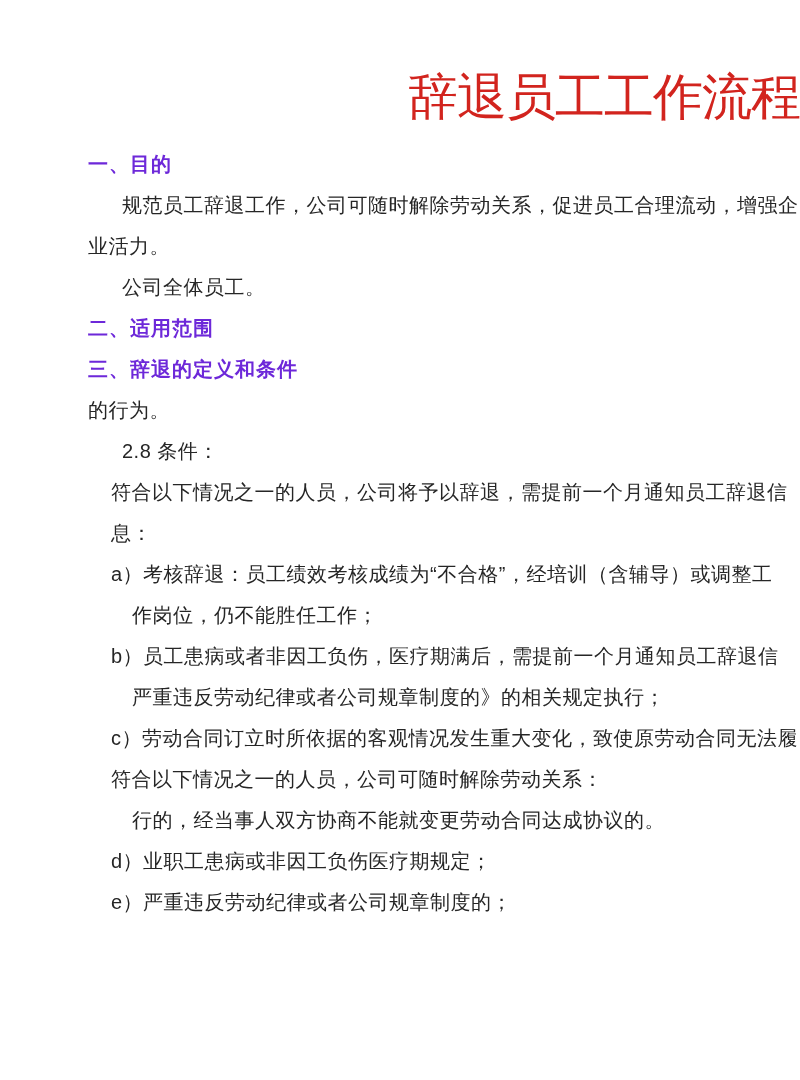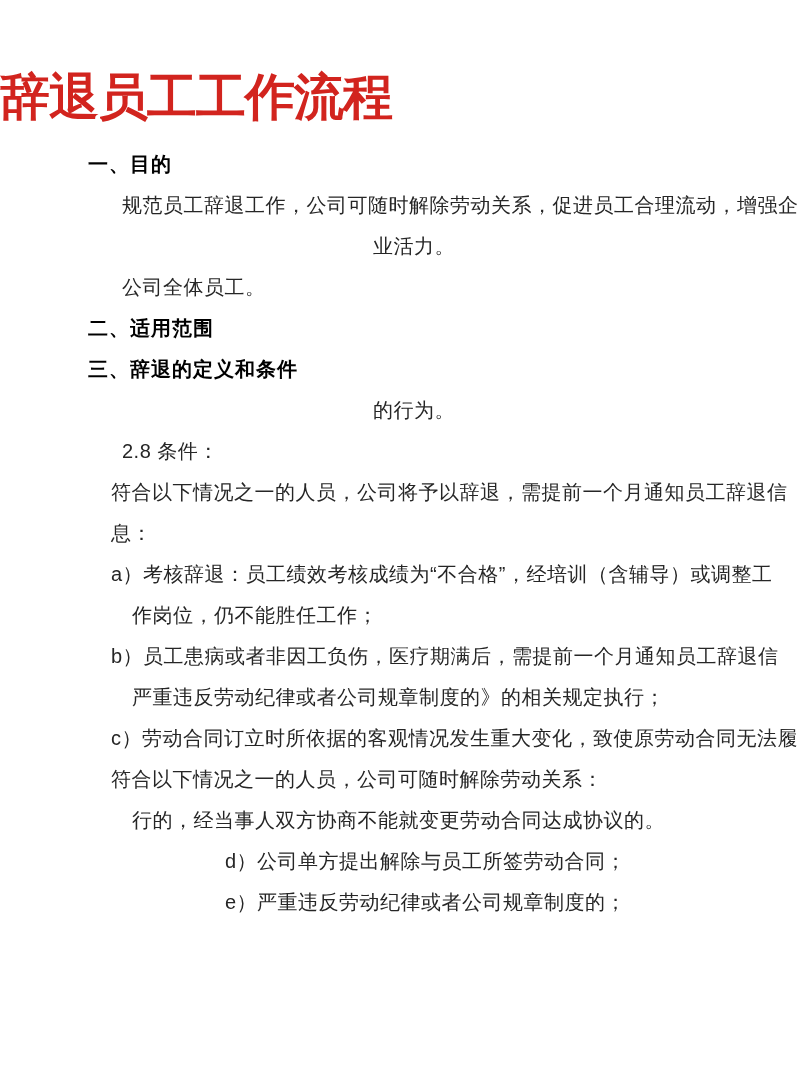--- a/index.html
+++ b/index.html
@@ -15,48 +15,48 @@
     color: #262626;
   }
   .doc {
     position: relative;
     width: 800px;
     height: 1080px;
     background: #ffffff;
   }
   .title {
     margin: 68px 0 0 0;
-    text-align: left;
+    text-align: right;
     font-size: 50px;
     line-height: 58px;
-    font-weight: bold;
+    font-weight: normal;
     letter-spacing: -1px;
     color: #d2241e;
     white-space: nowrap;
   }
   .lines {
     margin-top: 18px;
     padding-left: 88px;
     padding-right: 60px;
   }
   .line {
     font-size: 20px;
     line-height: 41px;
     white-space: nowrap;
     letter-spacing: 0.5px;
   }
   .t-h {
     font-weight: bold;
-    color: #000000;
+    color: #6d28d9;
     letter-spacing: 1px;
   }
   .t-p  { padding-left: 34px; }
-  .t-m  { padding-left: 0; text-align: center; }
+  .t-m  { padding-left: 0; }
   .t-q  { padding-left: 23px; }
-  .t-li { padding-left: 23px; text-align: center; }
+  .t-li { padding-left: 23px; }
   .t-lc { padding-left: 44px; }
 </style>
 </head>
 <body>
 
 <div class="doc">
 
   <div class="title">辞退员工工作流程</div>
 
   <div class="lines">
@@ -71,17 +71,17 @@
     <div class="line t-p">2.8 条件：</div>
     <div class="line t-q">符合以下情况之一的人员，公司将予以辞退，需提前一个月通知员工辞退信</div>
     <div class="line t-q">息：</div>
     <div class="line t-li">a）考核辞退：员工绩效考核成绩为“不合格”，经培训（含辅导）或调整工</div>
     <div class="line t-lc">作岗位，仍不能胜任工作；</div>
     <div class="line t-li">b）员工患病或者非因工负伤，医疗期满后，需提前一个月通知员工辞退信</div>
     <div class="line t-lc">严重违反劳动纪律或者公司规章制度的》的相关规定执行；</div>
     <div class="line t-li">c）劳动合同订立时所依据的客观情况发生重大变化，致使原劳动合同无法履</div>
     <div class="line t-q">符合以下情况之一的人员，公司可随时解除劳动关系：</div>
     <div class="line t-lc">行的，经当事人双方协商不能就变更劳动合同达成协议的。</div>
-    <div class="line t-li">d）公司单方提出解除与员工所签劳动合同；</div>
+    <div class="line t-li">d）业职工患病或非因工负伤医疗期规定；</div>
     <div class="line t-li">e）严重违反劳动纪律或者公司规章制度的；</div>
 
   </div>
 </div>
 
 </body></html>

